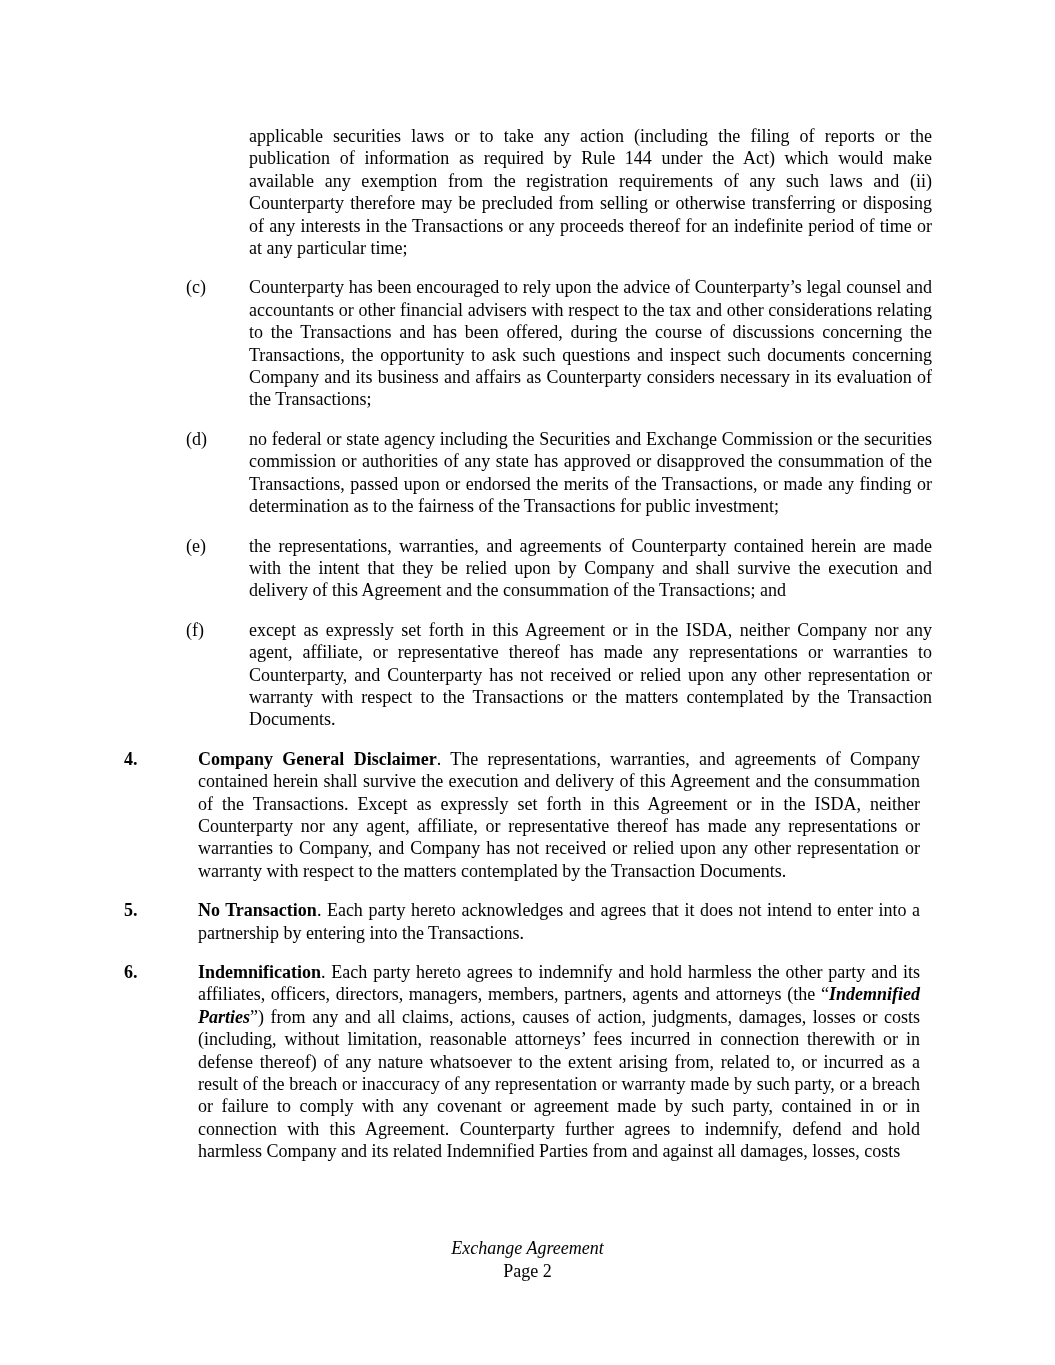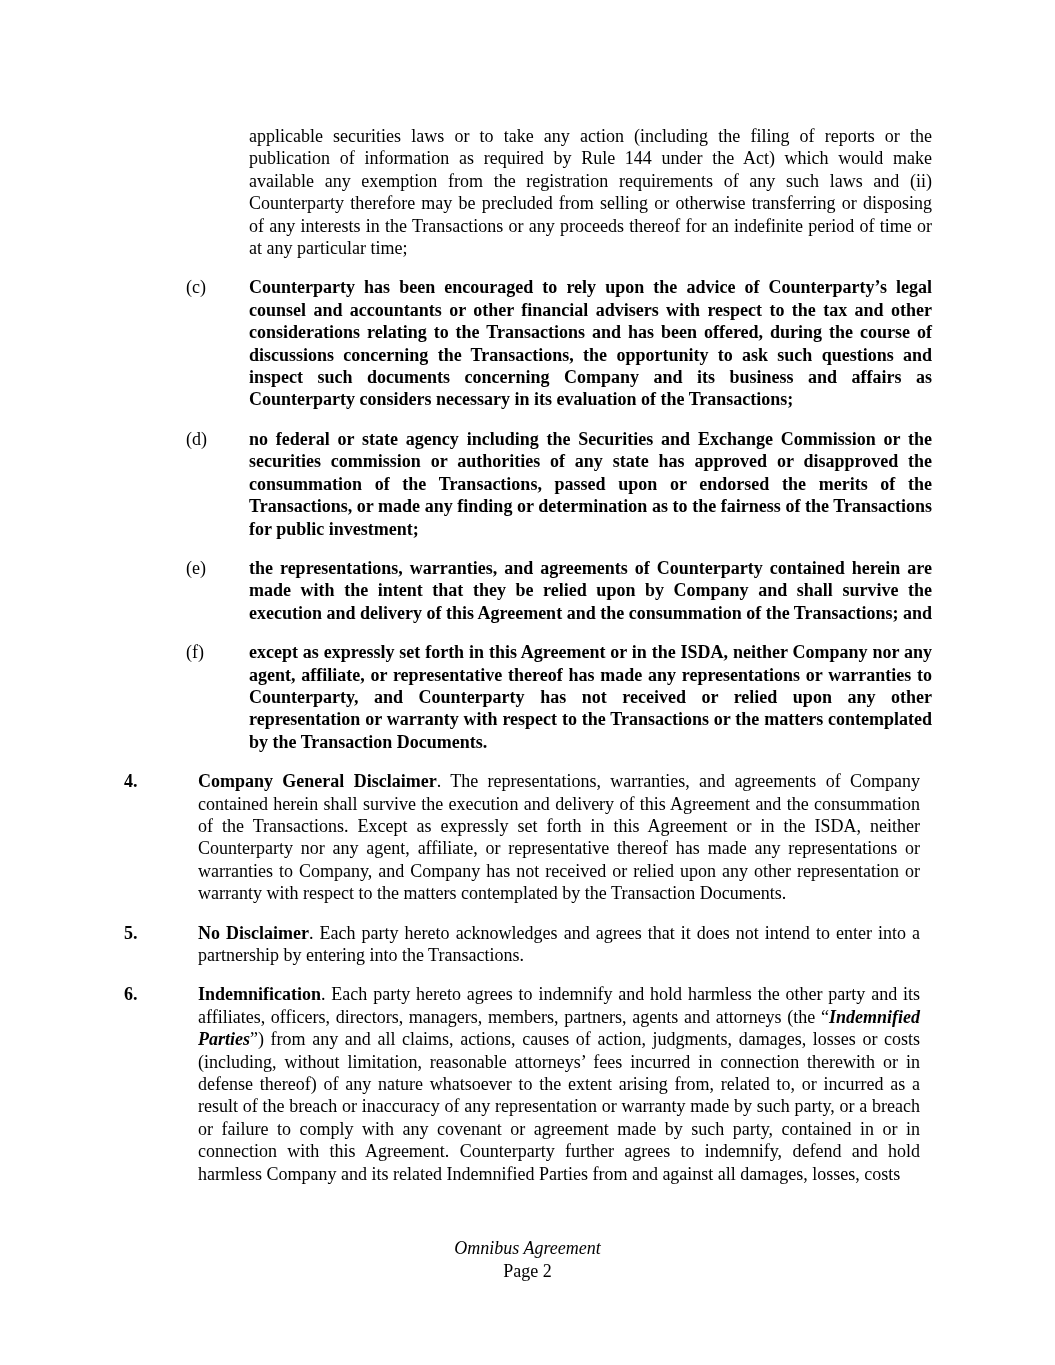--- a/index.html
+++ b/index.html
@@ -34,21 +34,20 @@
   .lettered {
     display: flex;
     margin: 0 0 17px 62px;
   }
   .letter-label {
     flex: 0 0 63px;
     text-align: left;
   }
   .lettered-text {
     flex: 1;
-    font-weight: bold;
   }
   .section {
     position: relative;
     padding-left: 62px;
     margin: 0 0 17px 0;
   }
   .section-number {
     position: absolute;
     left: 0;
     top: 0;
@@ -105,27 +104,27 @@
       <span class="lettered-text">except as expressly set forth in this Agreement or in the ISDA, neither Company nor any agent, affiliate, or representative thereof has made any representations or warranties to Counterparty, and Counterparty has not received or relied upon any other representation or warranty with respect to the Transactions or the matters contemplated by the Transaction Documents.</span>
     </div>
 
     <div class="section">
       <span class="section-number">4.</span>
       <p class="section-text"><span class="section-heading">Company General Disclaimer</span><span>. The representations, warranties, and agreements of Company contained herein shall survive the execution and delivery of this Agreement and the consummation of the Transactions. Except as expressly set forth in this Agreement or in the ISDA, neither Counterparty nor any agent, affiliate, or representative thereof has made any representations or warranties to Company, and Company has not received or relied upon any other representation or warranty with respect to the matters contemplated by the Transaction Documents.</span></p>
     </div>
 
     <div class="section">
       <span class="section-number">5.</span>
-      <p class="section-text"><span class="section-heading">No Disclaimer</span><span>. Each party hereto acknowledges and agrees that it does not intend to enter into a partnership by entering into the Transactions.</span></p>
+      <p class="section-text"><span class="section-heading">No Transaction</span><span>. Each party hereto acknowledges and agrees that it does not intend to enter into a partnership by entering into the Transactions.</span></p>
     </div>
 
     <div class="section">
       <span class="section-number">6.</span>
       <p class="section-text"><span class="section-heading">Indemnification</span><span>. Each party hereto agrees to indemnify and hold harmless the other party and its affiliates, officers, directors, managers, members, partners, agents and attorneys (the “</span><span class="emphasis">Indemnified Parties</span><span>”) from any and all claims, actions, causes of action, judgments, damages, losses or costs (including, without limitation, reasonable attorneys’ fees incurred in connection therewith or in defense thereof) of any nature whatsoever to the extent arising from, related to, or incurred as a result of the breach or inaccuracy of any representation or warranty made by such party, or a breach or failure to comply with any covenant or agreement made by such party, contained in or in connection with this Agreement. Counterparty further agrees to indemnify, defend and hold harmless Company and its related Indemnified Parties from and against all damages, losses, costs</span></p>
     </div>
 
   </div>
 
   <div class="footer">
-    <div class="doc-title">Omnibus Agreement</div>
+    <div class="doc-title">Exchange Agreement</div>
     <div class="page-number">Page 2</div>
   </div>
 </div>
 
 </body></html>

